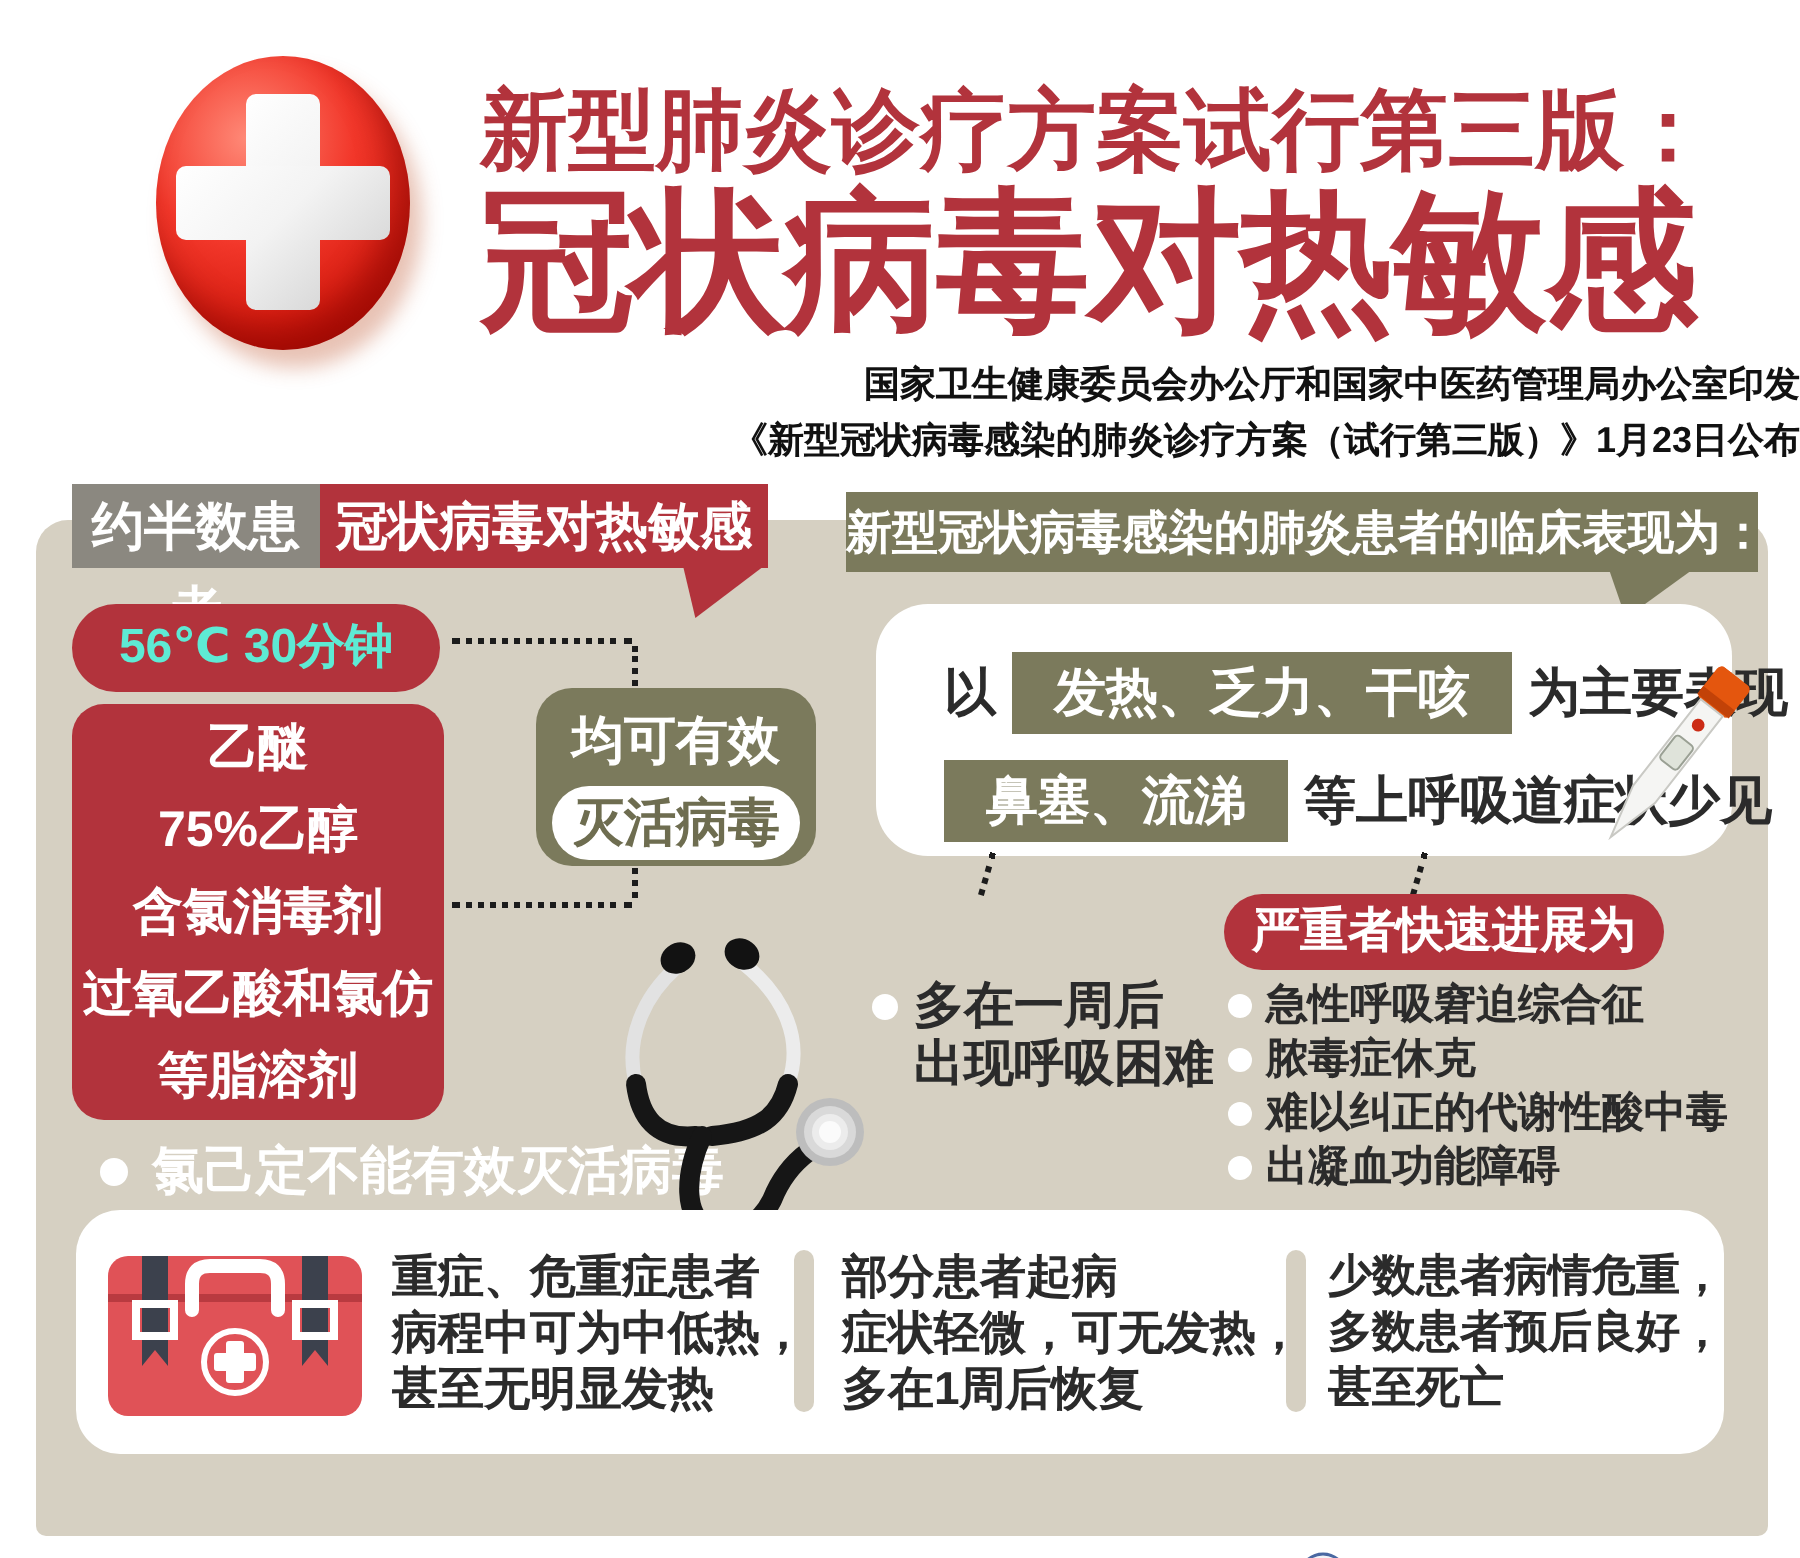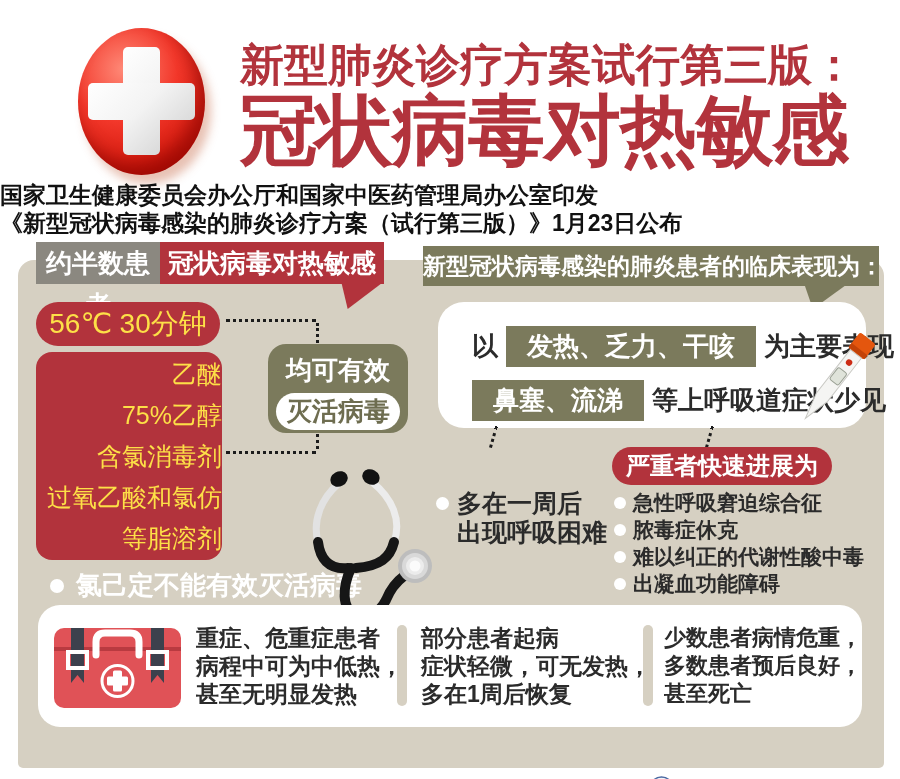--- a/index.html
+++ b/index.html
@@ -15,38 +15,38 @@
   
   .logo{left:78px;top:28px;width:127px;height:147px;border-radius:50%;
     background:radial-gradient(circle at 36% 28%, #ff8a78 0%, #f2372a 40%, #cf1408 78%, #a60f04 100%);
     box-shadow:6px 9px 10px rgba(190,80,40,.35), inset -8px -12px 16px rgba(110,0,0,.45);}
   .logo .cv{position:absolute;left:45px;top:19px;width:37px;height:108px;border-radius:5px;
     background:linear-gradient(135deg,#ffffff 0%,#f2f2f2 55%,#d9d9d9 100%);}
   .logo .ch{position:absolute;left:10px;top:55px;width:107px;height:37px;border-radius:5px;
     background:linear-gradient(135deg,#ffffff 0%,#f3f3f3 55%,#dadada 100%);}
   .title1{left:240px;top:36px;font-size:44px;font-weight:bold;color:var(--accent-red);white-space:nowrap;}
   .title2{left:240px;top:80px;font-size:77px;font-weight:bold;color:var(--accent-red);letter-spacing:-1px;white-space:nowrap;}
-  .subtitle{left:0;right:0;text-align:left;font-size:23px;font-weight:bold;color:#111;}
+  .subtitle{left:0;right:0;text-align:right;font-size:18px;font-weight:bold;color:#111;}
   .sub1{top:180px;} .sub2{top:208px;}
 
   
   .panel{left:18px;top:260px;width:866px;height:508px;background:var(--beige);border-radius:16px 16px 5px 5px;}
 
   
   .tag-gray{left:36px;top:242px;width:124px;height:42px;line-height:42px;text-align:center;
     background:var(--tag-gray);color:#fff;font-size:26px;font-weight:bold;}
   .tag-red{left:160px;top:242px;height:42px;line-height:42px;padding:0 8px;
     background:var(--accent-red);color:#fff;font-size:26px;font-weight:bold;white-space:nowrap;}
   .tag-tail{left:338px;top:283px;width:44px;height:26px;background:var(--accent-red);
     clip-path:polygon(8% 0,100% 0,22% 100%);}
   .heat-pill{left:36px;top:302px;width:184px;height:44px;line-height:44px;border-radius:22px;
-    background:var(--accent-red);color:#fde047;font-size:28px;font-weight:normal;text-align:center;}
+    background:var(--accent-red);color:#5eead4;font-size:24px;font-weight:bold;text-align:center;}
   .solvent-box{left:36px;top:352px;width:186px;height:208px;border-radius:16px;background:var(--accent-red);
     display:flex;flex-direction:column;justify-content:center;}
-  .solvent-box div{line-height:41px;text-align:right;color:#fde047;font-size:25px;font-weight:normal;white-space:nowrap;}
+  .solvent-box div{line-height:41px;text-align:center;color:#ffffff;font-size:25px;font-weight:bold;white-space:nowrap;}
   .effect-box{left:268px;top:344px;width:140px;height:89px;border-radius:18px;background:var(--olive);text-align:center;}
   .effect-l1{margin-top:9px;color:#fff;font-size:26px;font-weight:bold;}
   .effect-pill{margin:5px auto 0;width:124px;height:37px;line-height:37px;border-radius:19px;
     background:#fff;color:var(--olive-deep);font-size:26px;font-weight:bold;}
   .note{left:50px;top:568px;display:flex;align-items:center;gap:12px;}
   .note .txt{color:#fff;font-size:26px;font-weight:bold;white-space:nowrap;}
   .bullet{width:14px;height:14px;border-radius:50%;background:#fff;flex:none;}
 
   
   .dot-h{border-top:3px dotted var(--dot);height:0;}

